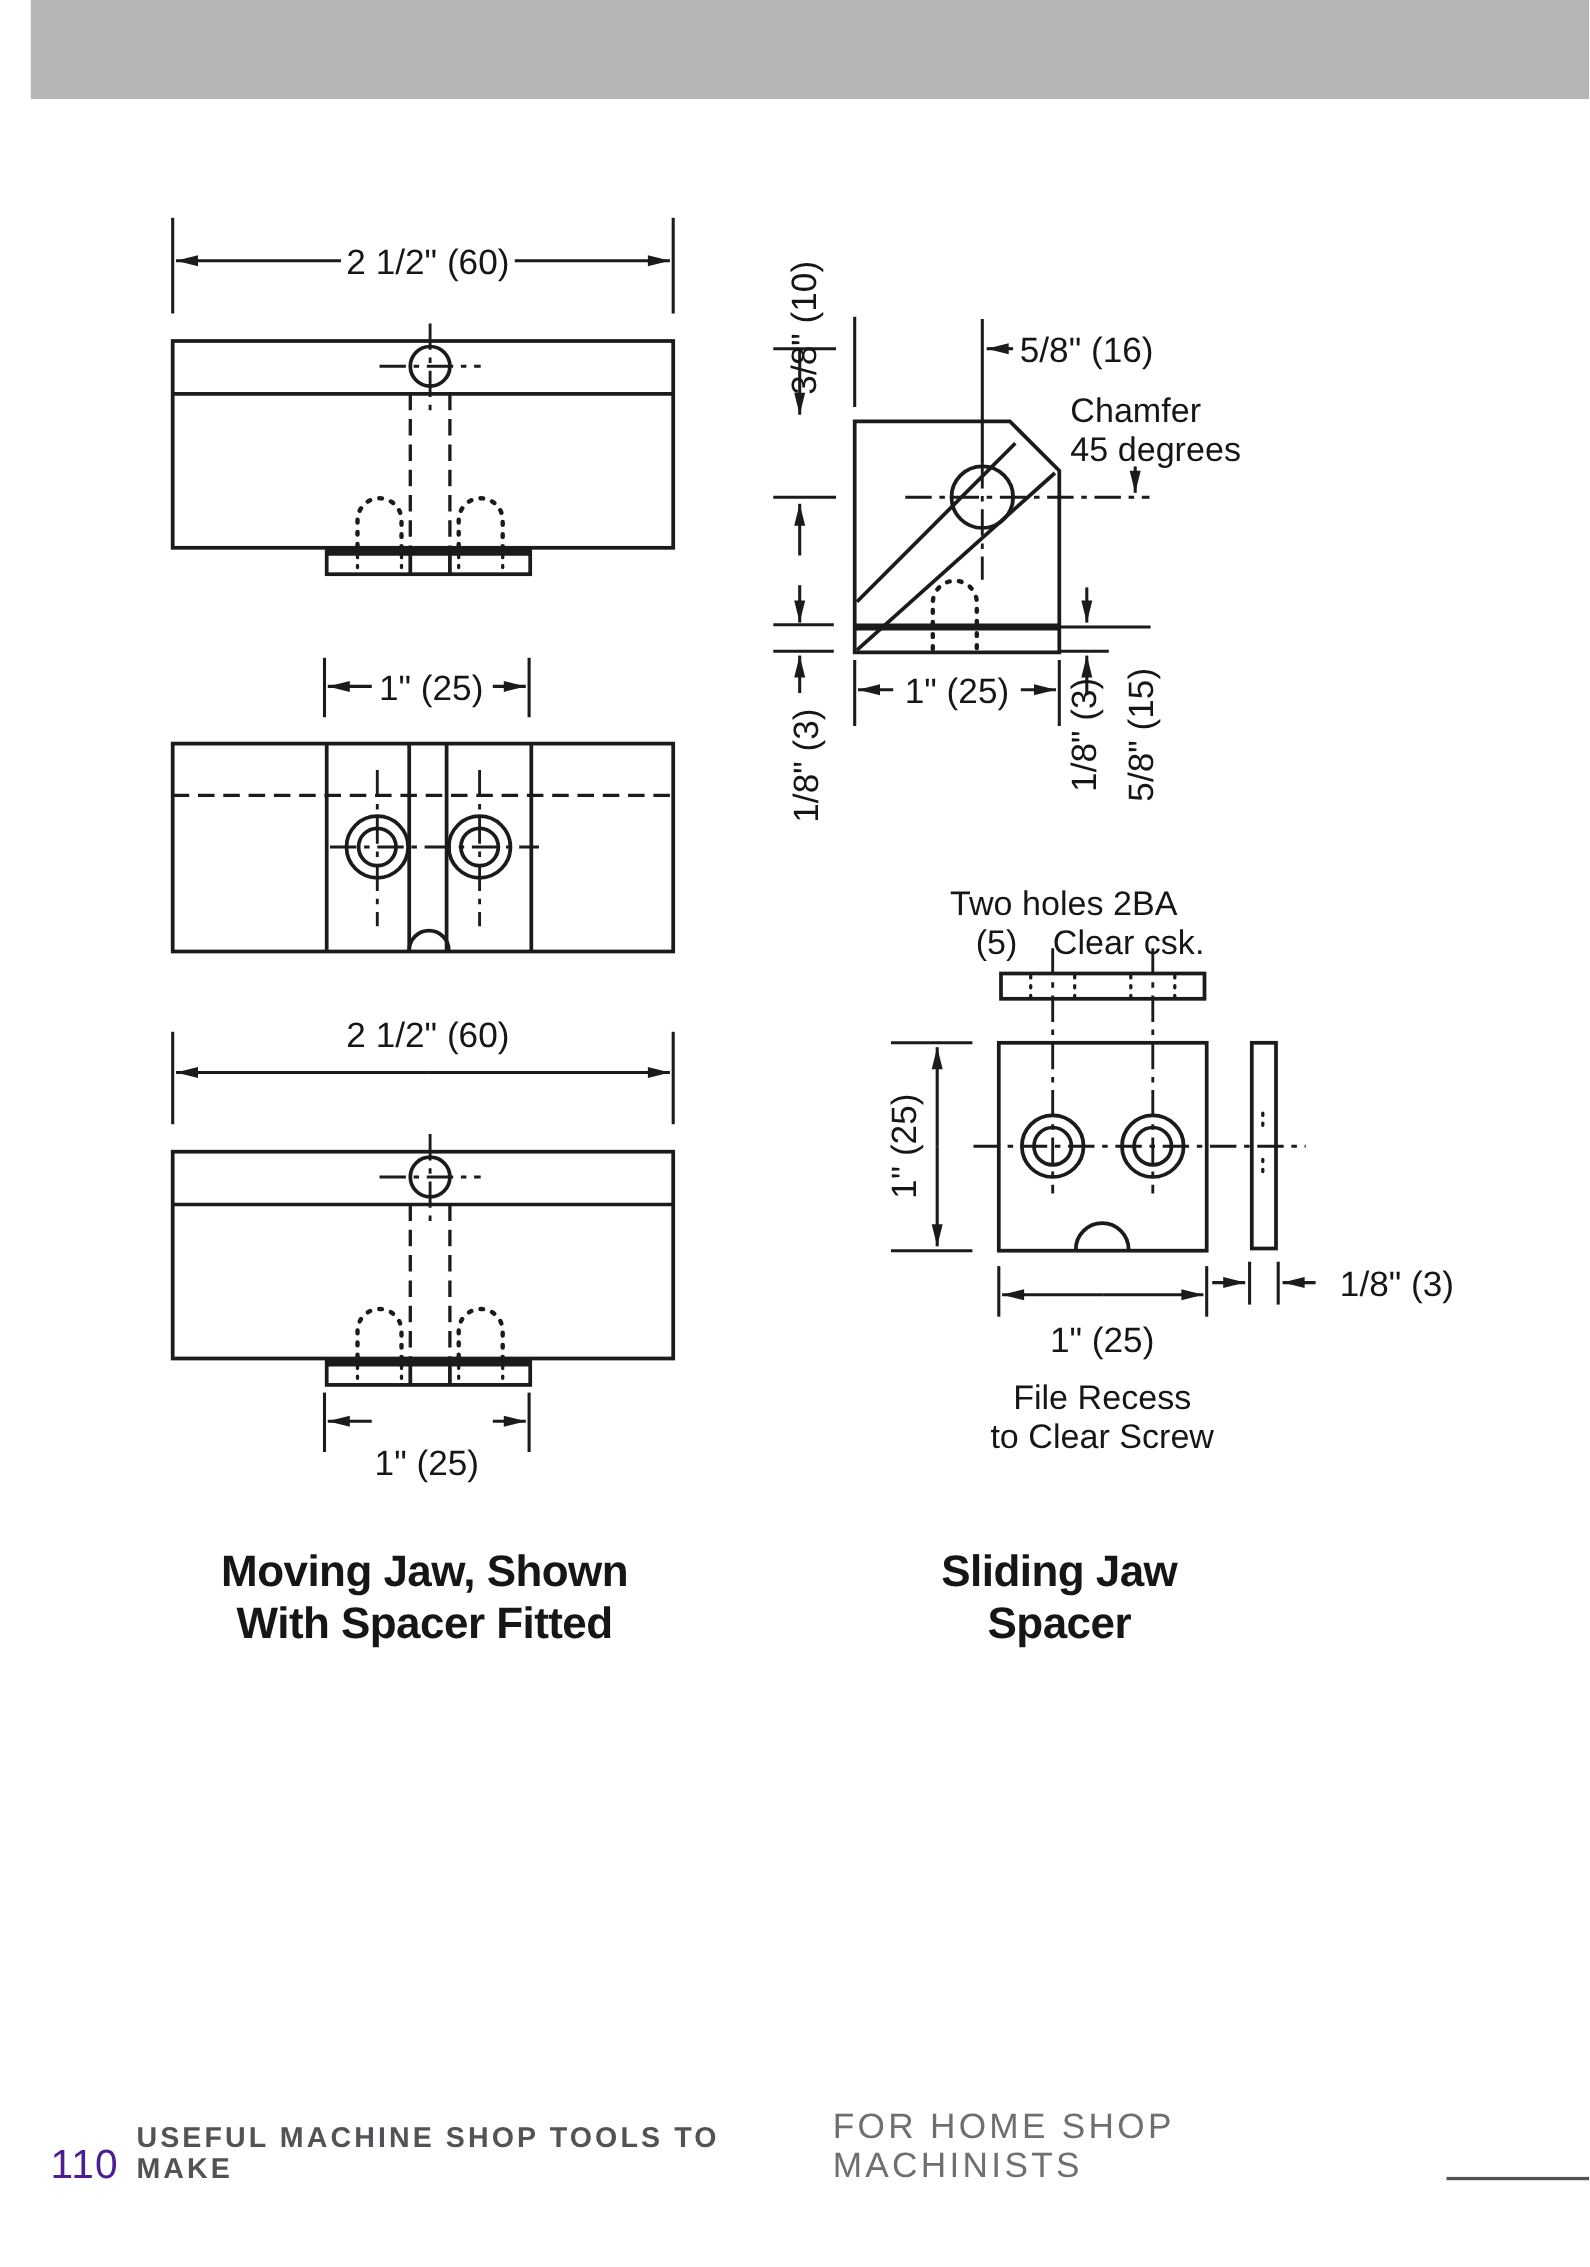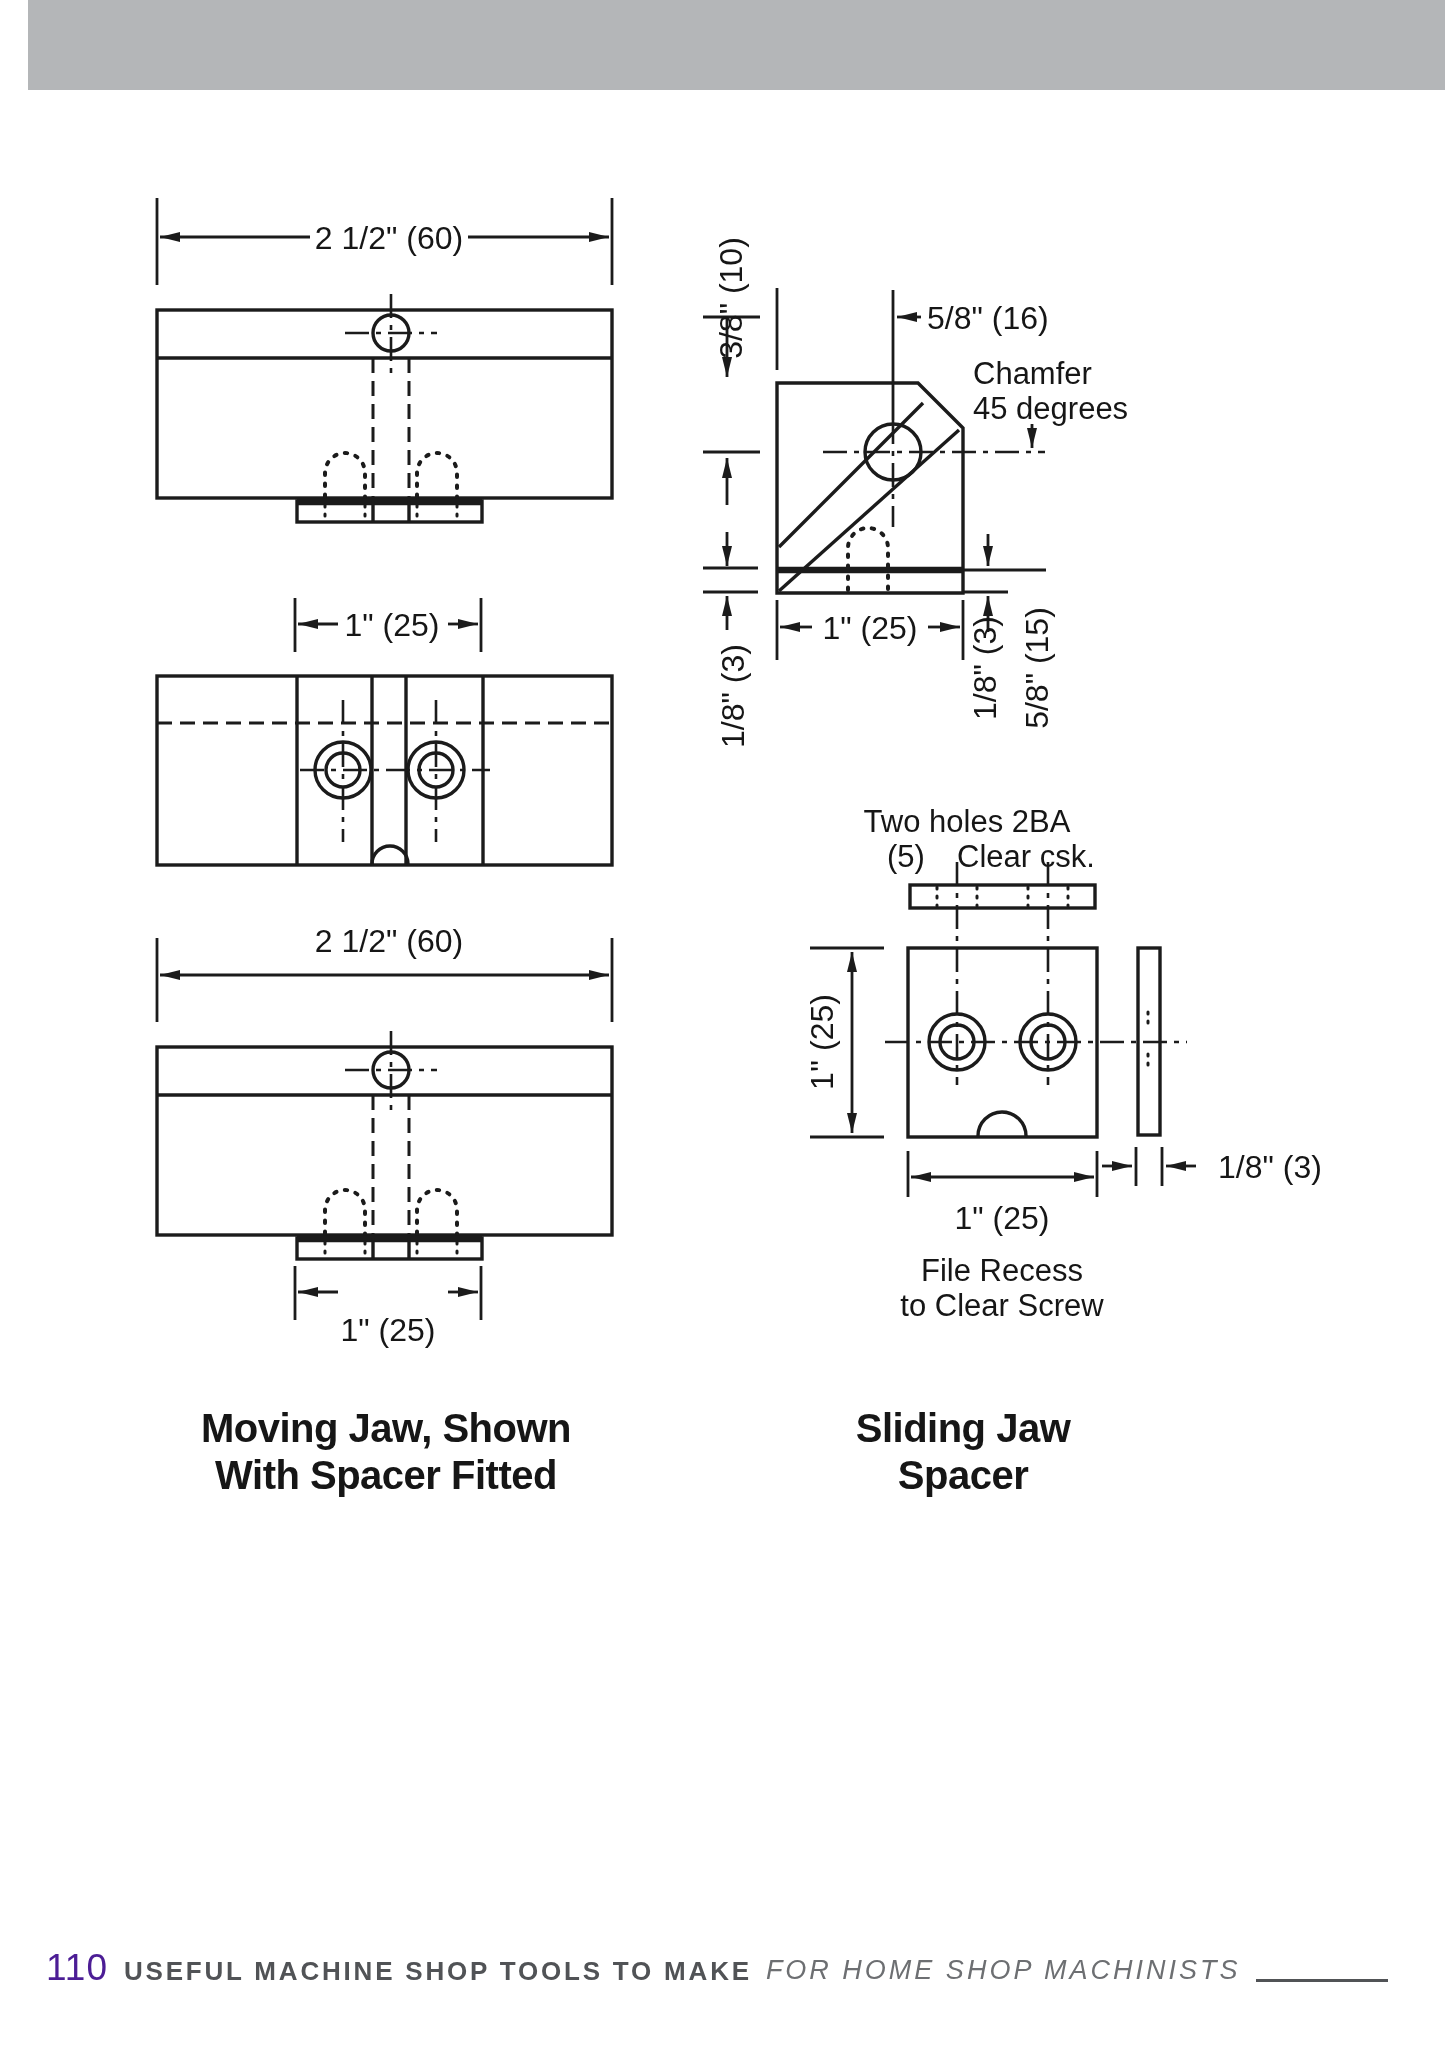--- a/index.html
+++ b/index.html
@@ -15,21 +15,21 @@
   svg .hid{stroke:#1b1b1b;stroke-width:4;fill:none;stroke-dasharray:2.5 8.5;stroke-linecap:round;}
   svg .hid3{stroke:#1b1b1b;stroke-width:3;fill:none;stroke-dasharray:2 7;stroke-linecap:round;}
   svg text{fill:#161616;font-family:"Liberation Sans",sans-serif;}
   .t-dim{font-size:32px;}
   .t-note{font-size:31px;}
   .t-cap{font-size:40px;font-weight:700;letter-spacing:-0.5px;}
   .mid{text-anchor:middle;}
   .footer{position:absolute;left:46px;top:1942px;height:44px;display:flex;align-items:flex-end;}
   .footer .pg{font-size:37px;font-weight:400;color:#4c1d95;letter-spacing:1px;line-height:1;}
   .footer .t-bold{font-size:26px;font-weight:700;color:#515356;letter-spacing:2.8px;margin-left:16px;line-height:1.1;}
-  .footer .t-light{font-size:27px;font-weight:400;color:#6d6f72;letter-spacing:3px;margin-left:14px;line-height:1.1;font-style:italic;}
+  .footer .t-light{font-size:32px;font-weight:400;color:#6d6f72;letter-spacing:3px;margin-left:14px;line-height:1.1;}
   .footer .rule{display:inline-block;width:132px;height:3px;background:#515356;margin-left:16px;margin-bottom:4px;}
 </style>
 </head>
 <body>
 
 <div class="page">
   <div class="top-band"></div>
 
   <svg width="1445" height="2061" viewBox="0 0 1445 2061">
     <defs>

